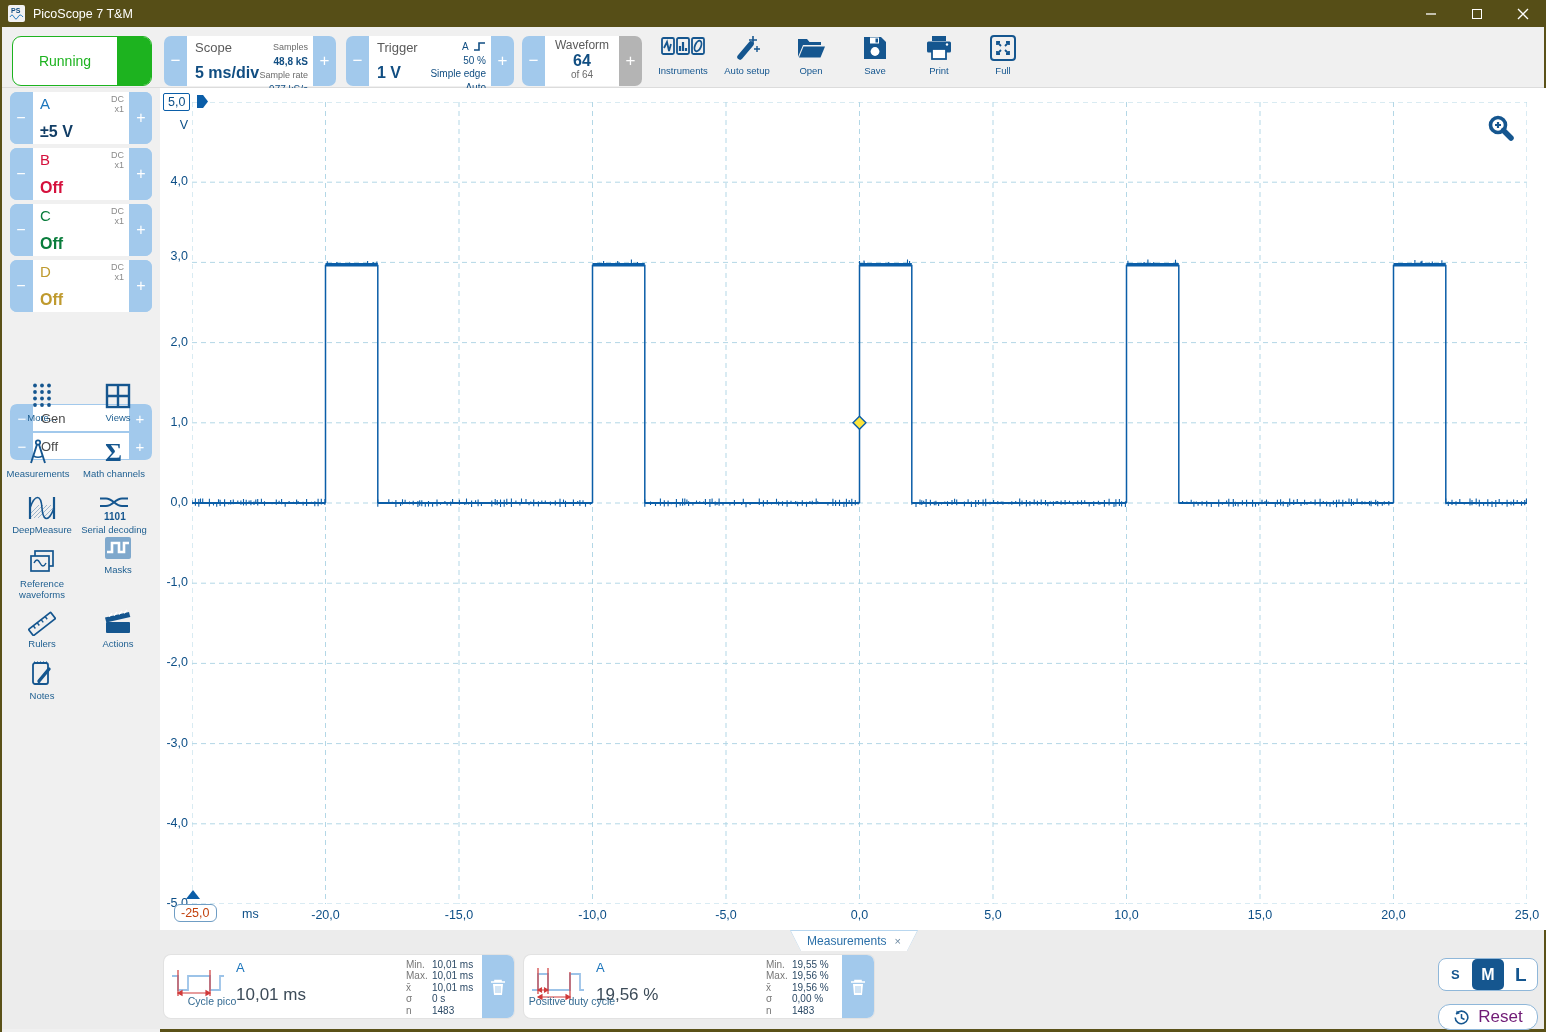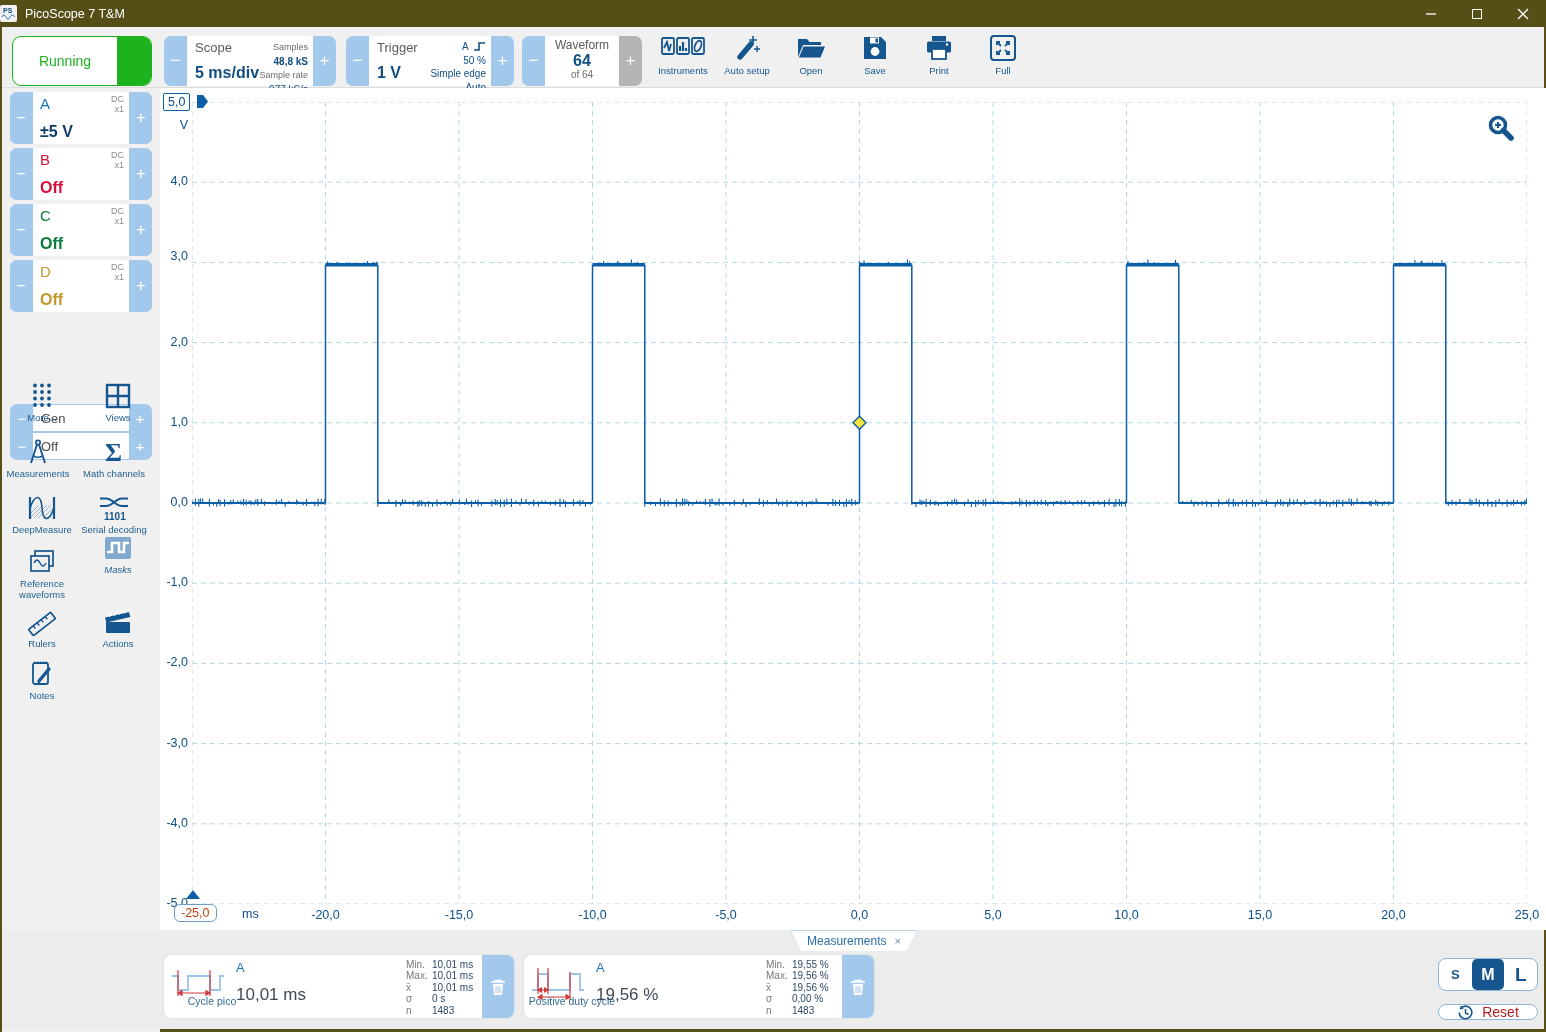--- a/index.html
+++ b/index.html
@@ -2,21 +2,21 @@
 <html><head>
 <meta charset="utf-8">
 <style>
   *{margin:0;padding:0;box-sizing:border-box}
   html,body{width:1546px;height:1032px;overflow:hidden;background:#fff;
     font-family:"Liberation Sans",sans-serif;-webkit-font-smoothing:antialiased}
   .window{position:relative;width:1546px;height:1032px;background:#fff;
     border-left:2px solid #5a5118;border-right:2px solid #5a5118;border-bottom:3px solid #5a5118}
   
   .titlebar{position:absolute;left:-2px;top:0;width:1546px;height:27px;background:#564e17;color:#fff;
-    display:flex;align-items:center;padding-left:0}
+    display:flex;align-items:center;padding-left:8px}
   .app-icon{width:17px;height:17px;background:#f2f2f2;border-radius:2px;margin-right:8px;
     display:flex;align-items:center;justify-content:center;font-size:7px;font-weight:bold;color:#0f4c81;
     position:relative;overflow:hidden}
   .app-icon svg{position:absolute;left:0;top:0}
   .title-text{font-size:12.5px}
   .win-controls{position:absolute;right:0;top:0;height:27px;display:flex}
   .win-btn{width:46px;height:27px;display:flex;align-items:center;justify-content:center;color:#fff;font-size:12px;cursor:pointer}
   .win-btn .maxbox{width:10px;height:10px;border:1px solid #fff}
   
   .toolbar{position:absolute;left:0;top:27px;width:1542px;height:61px;background:#f0f0f0;border-bottom:1px solid #dcdcdc}
@@ -103,22 +103,22 @@
   .mcard .stats{position:absolute;left:242px;top:4px;font-size:10px;line-height:11.4px}
   .stats .row{display:flex}
   .stats .k{width:26px;color:#777}
   .stats .v{color:#2c4a66}
   .trash{position:absolute;right:0;top:0;width:32px;height:63px;background:#a2c9ec;border:none;border-radius:0 7px 7px 0;cursor:pointer;
     display:flex;align-items:center;justify-content:center}
   .sml{position:absolute;left:1436px;top:28px;width:100px;height:33px;border:1.5px solid #8fb7d9;border-radius:8px;
     background:#fff;display:flex;overflow:hidden}
   .sml .cell{flex:1;display:flex;align-items:center;justify-content:center;color:#15568f;font-weight:bold;cursor:pointer}
   .sml .cell.active{background:#15568f;color:#fff;border-radius:5px}
-  .reset{position:absolute;left:1436px;top:74px;width:100px;height:16px;border:1.5px solid #8fb7d9;border-radius:12px;
-    background:#fff;display:flex;align-items:center;justify-content:center;gap:8px;color:#b91c1c;font-size:14px;cursor:pointer}
+  .reset{position:absolute;left:1436px;top:74px;width:100px;height:26px;border:1.5px solid #8fb7d9;border-radius:12px;
+    background:#fff;display:flex;align-items:center;justify-content:center;gap:8px;color:#701a75;font-size:17px;cursor:pointer}
 </style>
 </head>
 <body>
 
 <div class="window">
 
   <div class="titlebar">
     <span class="app-icon">
       <svg width="17" height="17" viewBox="0 0 17 17">
           <text x="3" y="8" font-size="7" font-weight="bold" fill="#0f4c81">PS</text>
@@ -390,21 +390,21 @@
         <div class="tool" style="left: 4px; top: 460px;">
           <span class="ic">
             <svg width="28" height="28" viewBox="0 0 28 28">
               <rect x="7" y="3" width="18" height="15" fill="none" stroke="#15568f" stroke-width="1.7"></rect>
               <rect x="3" y="8" width="18" height="15" fill="#f0f0f0" stroke="#15568f" stroke-width="1.7"></rect>
               <path d="M6 15 q3 -6 6 0 q3 6 6 0" fill="none" stroke="#15568f" stroke-width="1.5"></path>
             </svg>
           </span>
                <div class="tl">Reference waveforms</div>
         </div>
-        <div class="tool" style="left: 80px; top: 446px; font-style: italic;">
+        <div class="tool" style="left: 80px; top: 446px;">
           <span class="ic">
             <svg width="28" height="24" viewBox="0 0 28 24">
               <rect x="1" y="1" width="26" height="22" rx="2" fill="#7fa8cc"></rect>
               <path d="M3 16 H8 V7 H15 V16 H20 V7 H25" fill="none" stroke="#fff" stroke-width="2.6"></path>
             </svg>
           </span>
                <div class="tl">Masks</div>
         </div>
         <div class="tool" style="left: 4px; top: 520px;">
           <span class="ic">

